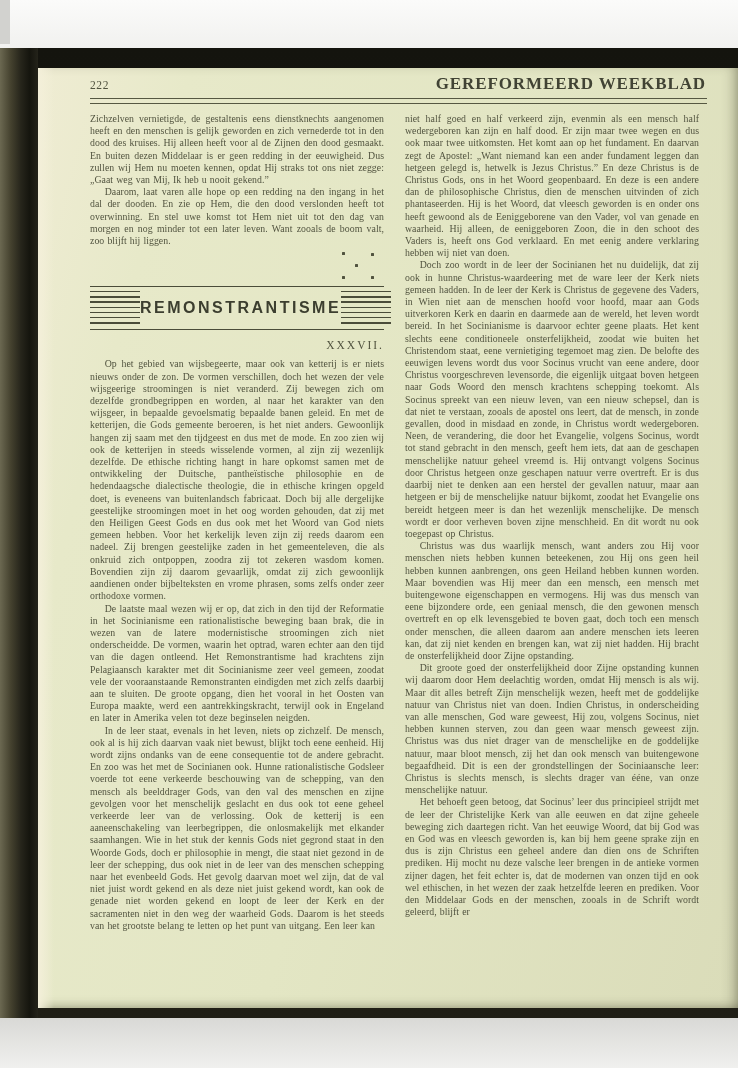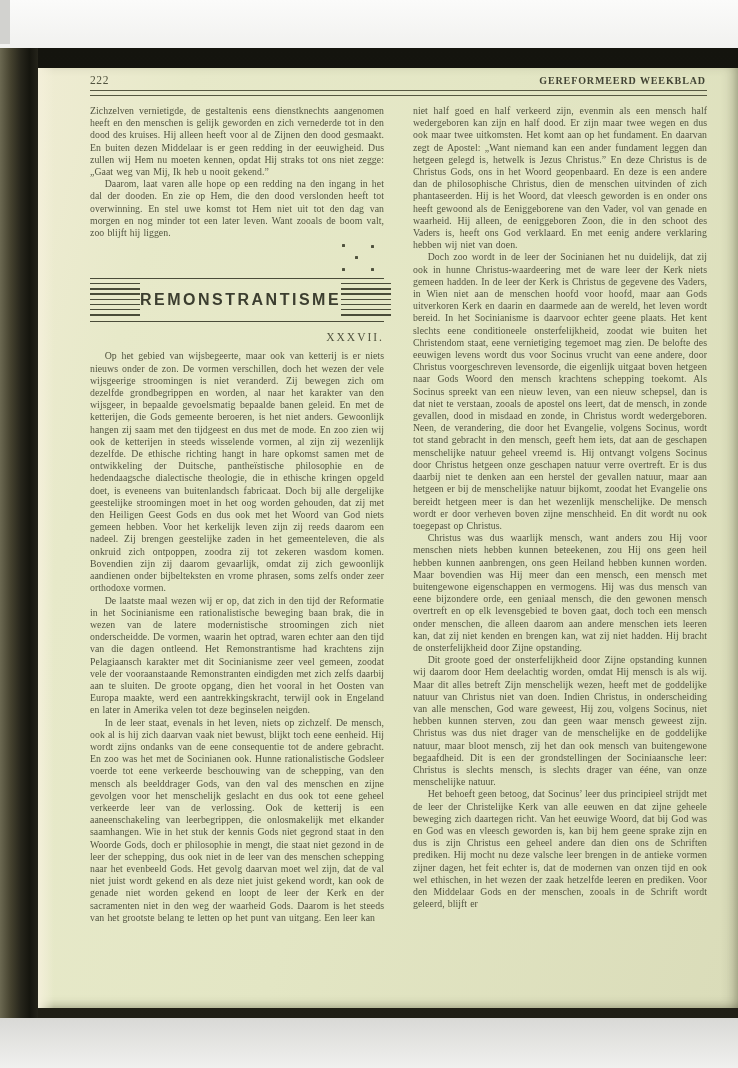--- a/index.html
+++ b/index.html
@@ -25,24 +25,24 @@
     color:var(--ink,#51533f);
   }
   .paper::before{content:"";position:absolute;left:0;top:0;bottom:0;width:16px;
     background:linear-gradient(to right,#f4f0da,rgba(244,240,218,0));}
   .bottom-gray{position:absolute;left:0;top:1018px;width:738px;height:50px;
     background:linear-gradient(#d9d9d6,#f0f0ee);}
 
   .page-header{display:flex;justify-content:space-between;align-items:baseline;
     padding:6px 1px 4px 0;}
   .pagenum{font-size:11.5px;letter-spacing:.6px;}
-  .masthead{font-size:10px;font-weight:bold;letter-spacing:.9px;color:#414334;}
+  .masthead{font-size:17px;font-weight:bold;letter-spacing:.9px;color:#414334;}
   .rule-double{height:4px;border-top:1.6px solid #565842;border-bottom:1px solid #565842;margin-bottom:9px;}
 
-  .cols{display:flex;gap:29px;}
+  .cols{display:flex;gap:21px;}
   .col{width:294px;flex:0 0 auto;text-align:justify;
     font-size:9.8px;line-height:12.2px;letter-spacing:.05px;word-spacing:.6px;
     hyphens:auto;-webkit-hyphens:auto;}
   .col p{margin:0;text-indent:1.5em;}
   .col p.cont{text-indent:0;}
 
   .asterism{position:relative;width:38px;height:30px;margin:5px 4px 2px auto;}
   .dot{position:absolute;width:3px;height:3px;background:var(--ink,#51533f);border-radius:.5px;}
   .dot.d1{left:0;top:0;}.dot.d2{left:29px;top:1px;}
   .dot.d3{left:13px;top:12px;}

